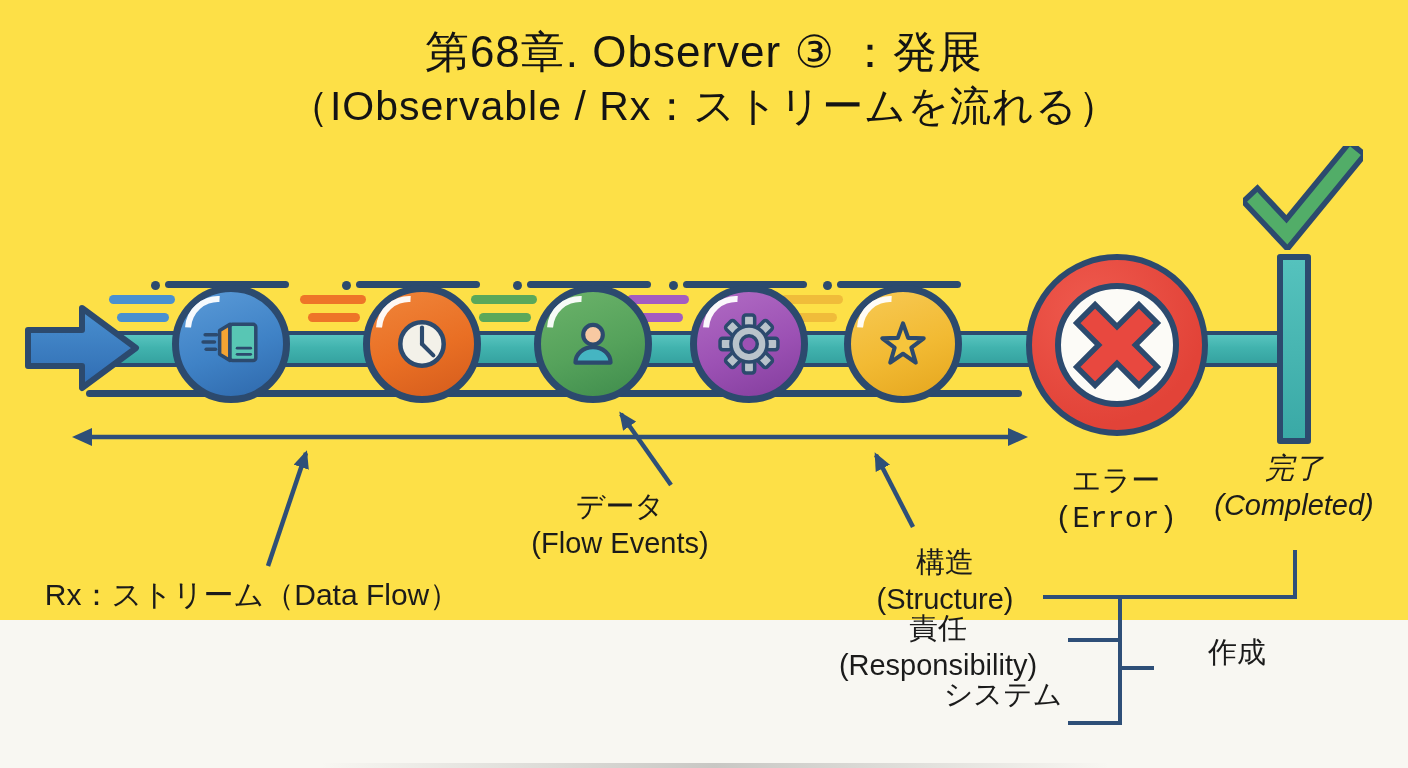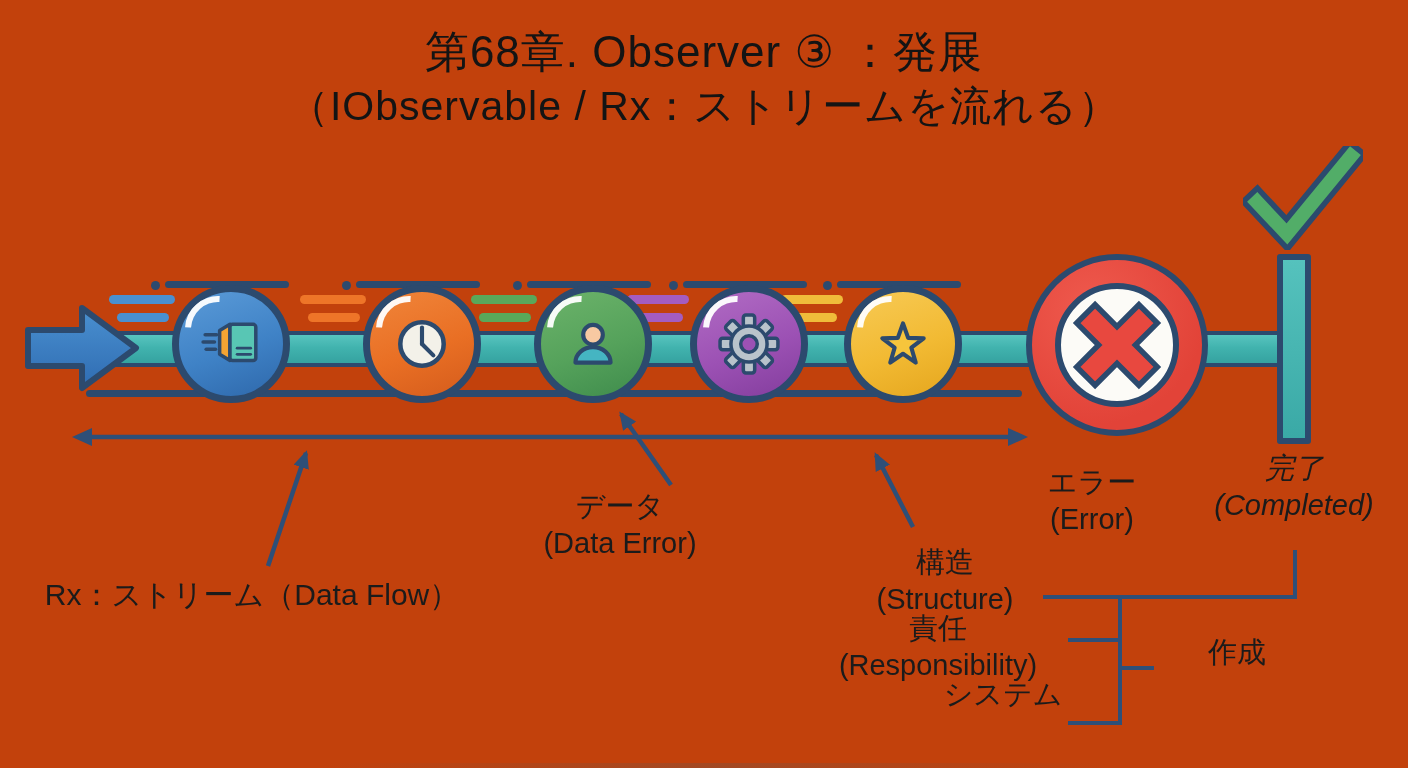--- a/index.html
+++ b/index.html
@@ -2,21 +2,21 @@
 <html><head>
 <meta charset="utf-8">
 <style>
   html,body{margin:0;padding:0;}
   body{
     width:1408px;height:768px;overflow:hidden;
     background:#f8f7f2;
     font-family:"Liberation Sans","DejaVu Sans",sans-serif;
     color:#1b1b1b;
   }
-  .canvas{position:relative;width:1408px;height:768px;background:#c2410c;}
+  .canvas{position:relative;width:1408px;height:620px;background:#fde047;}
 
   
   .title{position:absolute;left:704px;top:24px;transform:translateX(-50%);
          text-align:center;white-space:nowrap;color:#141414;}
   .title .t1{font-size:44px;line-height:56px;letter-spacing:1px;}
   .title .t2{font-size:41px;line-height:52px;letter-spacing:1px;}
 
   
   .band{position:absolute;top:331px;height:36px;box-sizing:border-box;
         border:4px solid #2c4a6e;
@@ -217,42 +217,42 @@
   <div class="bracket" style="left:1068px;top:638px;width:54px;height:4px;"></div>
   <div class="bracket" style="left:1118px;top:666px;width:36px;height:4px;"></div>
   <div class="bracket" style="left:1068px;top:721px;width:54px;height:4px;"></div>
 
   <div class="lbl flow" style="left:252px;top:576px;">
     <span>Rx：ストリーム（Data Flow）</span>
   </div>
 
   <div class="lbl" style="left:620px;top:488px;">
     <div>データ</div>
-    <div>(Data Error)</div>
+    <div>(Flow Events)</div>
   </div>
 
   <div class="lbl" style="left:945px;top:544px;">
     <div>構造</div>
     <div>(Structure)</div>
   </div>
 
   <div class="lbl" style="left:938px;top:610px;">
     <div>責任</div>
     <div>(Responsibility)</div>
   </div>
 
   <div class="lbl" style="left:1003px;top:676px;">
     <span>システム</span>
   </div>
 
   <div class="lbl" style="left:1237px;top:634px;">
     <div>作成</div>
   </div>
 
-  <div class="lbl" style="left:1092px;top:464px;">
+  <div class="lbl" style="left:1116px;top:464px;font-family:Liberation Mono, monospace;">
     <div>エラー</div>
     <div>(Error)</div>
   </div>
 
   <div class="lbl" style="left:1294px;top:450px;font-style:italic;">
     <div>完了</div>
     <div>(Completed)</div>
   </div>
 
   <div class="bottom-shade"></div>

